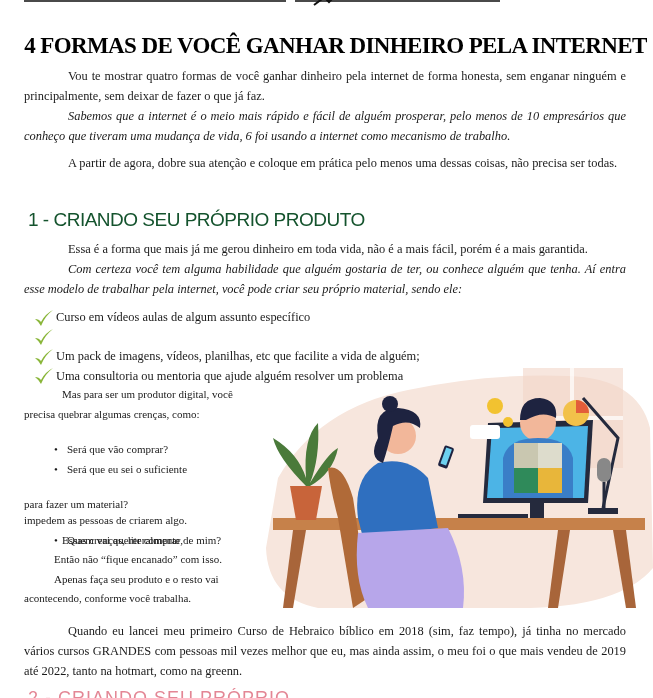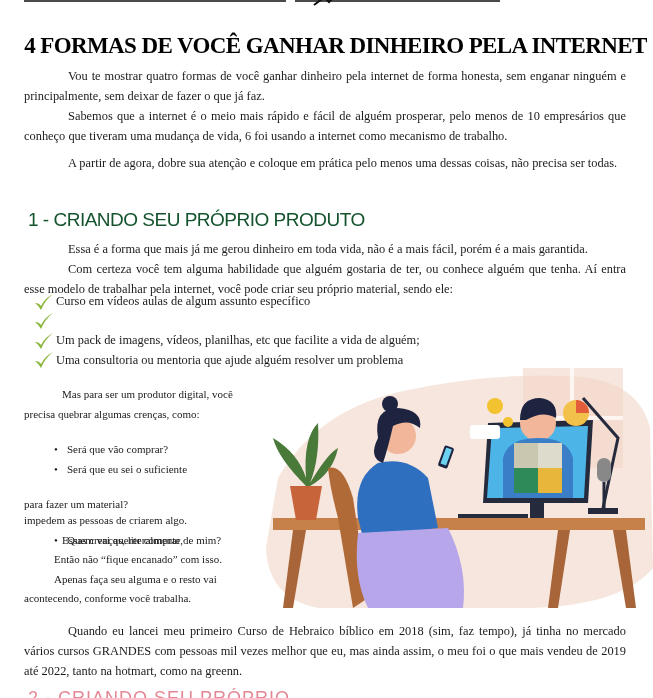--- a/index.html
+++ b/index.html
@@ -20,21 +20,21 @@
   .para {
     position: absolute; left: 24px; width: 602px; font-size: 12.4px; line-height: 20px;
     text-align: justify; margin: 0;
   }
   .para .indent { display: inline-block; width: 44px; }
   .section-heading {
     position: absolute; top: 193px; left: 28px;
     font-family: "Liberation Sans", sans-serif; font-size: 19px; color: #14532d;
     letter-spacing: -0.5px; font-weight: normal;
   }
-  .check-list { position: absolute; top: 292px; left: 34px; margin: 0; padding: 0; list-style: none; text-align: right; }
+  .check-list { position: absolute; top: 308px; left: 34px; margin: 0; padding: 0; list-style: none; text-align: right; }
   .check-list li { height: 19.5px; font-size: 12.4px; line-height: 19.5px; display: flex; align-items: center; }
   .check-list .check { width: 20px; height: 18px; margin-right: 2px; }
   .left-col { position: absolute; left: 24px; width: 250px; font-size: 11px; line-height: 19.5px; }
   .left-col p { margin: 0; }
   .bullet-list { margin: 16px; padding: 0 0 0 14px; list-style: none; }
   .bullet-list li::before { content: "•"; display: inline-block; width: 13px; }
   .illustration { position: absolute; left: 258px; top: 368px; width: 395px; height: 242px; }
   .cut-heading {
     position: absolute; top: 688px; left: 28px; font-family: "Liberation Sans", sans-serif;
     font-size: 18px; color: #e07a8a; letter-spacing: 1px; opacity: 0.9;
@@ -47,27 +47,27 @@
 <div class="top-rule left"></div>
 <div class="top-rule right"></div>
 <svg class="top-ornament" viewBox="0 0 30 8">
   <path d="M2 7 L10 1" stroke="#111" stroke-width="2"></path>
   <path d="M14 1 L17 4 L20 1" stroke="#111" stroke-width="2" fill="none"></path>
 </svg>
 
 <h1 class="page-title">4 FORMAS DE VOCÊ GANHAR DINHEIRO PELA INTERNET</h1>
 
 <p class="para" style="top:66px;"><span class="indent"></span><span>Vou te mostrar quatro formas de você ganhar dinheiro pela internet de forma honesta, sem enganar ninguém e principalmente, sem deixar de fazer o que já faz.</span></p>
-<p class="para" style="top:106px;"><span class="indent"></span><span>Sabemos que a internet é o meio mais rápido e fácil de alguém prosperar, pelo menos de 10 empresários que conheço que tiveram uma mudança de vida, 6 foi usando a internet como mecanismo de trabalho.</span></p>
+<p class="para" style="top:106px;font-style:italic;"><span class="indent"></span><span>Sabemos que a internet é o meio mais rápido e fácil de alguém prosperar, pelo menos de 10 empresários que conheço que tiveram uma mudança de vida, 6 foi usando a internet como mecanismo de trabalho.</span></p>
 <p class="para" style="top:153px;"><span class="indent"></span><span>A partir de agora, dobre sua atenção e coloque em prática pelo menos uma dessas coisas, não precisa ser todas.</span></p>
 
 <h2 class="section-heading">1 - CRIANDO SEU PRÓPRIO PRODUTO</h2>
 
 <p class="para" style="top:239px;"><span class="indent"></span><span>Essa é a forma que mais já me gerou dinheiro em toda vida, não é a mais fácil, porém é a mais garantida.</span></p>
-<p class="para" style="top:259px;"><span class="indent"></span><span>Com certeza você tem alguma habilidade que alguém gostaria de ter, ou conhece alguém que tenha. Aí entra esse modelo de trabalhar pela internet, você pode criar seu próprio material, sendo ele:</span></p>
+<p class="para" style="top:259px;font-style:italic;"><span class="indent"></span><span>Com certeza você tem alguma habilidade que alguém gostaria de ter, ou conhece alguém que tenha. Aí entra esse modelo de trabalhar pela internet, você pode criar seu próprio material, sendo ele:</span></p>
 
 <ul class="check-list">
   <li>
     <svg class="check" viewBox="0 0 20 18">
         <path d="M1 10 Q4 12 7 17 Q11 7 19 1 Q11 5 7 13 Q5 10 1 10 Z" fill="#8ab63a"></path>
       </svg>
     <span>Curso em vídeos aulas de algum assunto específico</span>
   </li>
   <li>
     <svg class="check" viewBox="0 0 20 18">
@@ -98,21 +98,21 @@
   <p>para fazer um material?</p>
   <ul class="bullet-list">
     <li><span>Quem vai querer comprar de mim?</span></li>
   </ul>
 </div>
 
 <div class="left-col" style="top:511px;">
   <p>impedem as pessoas de criarem algo.</p>
   <p><span style="display:inline-block;width:38px;"></span><span>Essas crenças, literalmente,</span></p>
   <p><span style="display:inline-block;width:30px;"></span><span>Então não “fique encanado” com isso.</span></p>
-  <p><span style="display:inline-block;width:30px;"></span><span>Apenas faça seu alguma e o resto vai</span></p>
+  <p><span style="display:inline-block;width:30px;"></span><span>Apenas faça seu produto e o resto vai</span></p>
   <p>acontecendo, conforme você trabalha.</p>
 </div>
 
 <svg class="illustration" viewBox="0 0 395 242">
   <path d="M20 110 Q60 40 150 22 Q230 5 310 8 Q380 10 392 60 L395 200 Q360 242 250 240 L60 240 Q10 230 8 180 Z" fill="#f7e6dd"></path>
   <rect x="265" y="0" width="100" height="100" fill="#f1d6c8" opacity="0.6"></rect>
   <rect x="312" y="0" width="4" height="100" fill="#fff" opacity="0.7"></rect>
   <rect x="265" y="48" width="100" height="4" fill="#fff" opacity="0.7"></rect>
 
   <rect x="15" y="150" width="372" height="12" fill="#c6814a"></rect>

